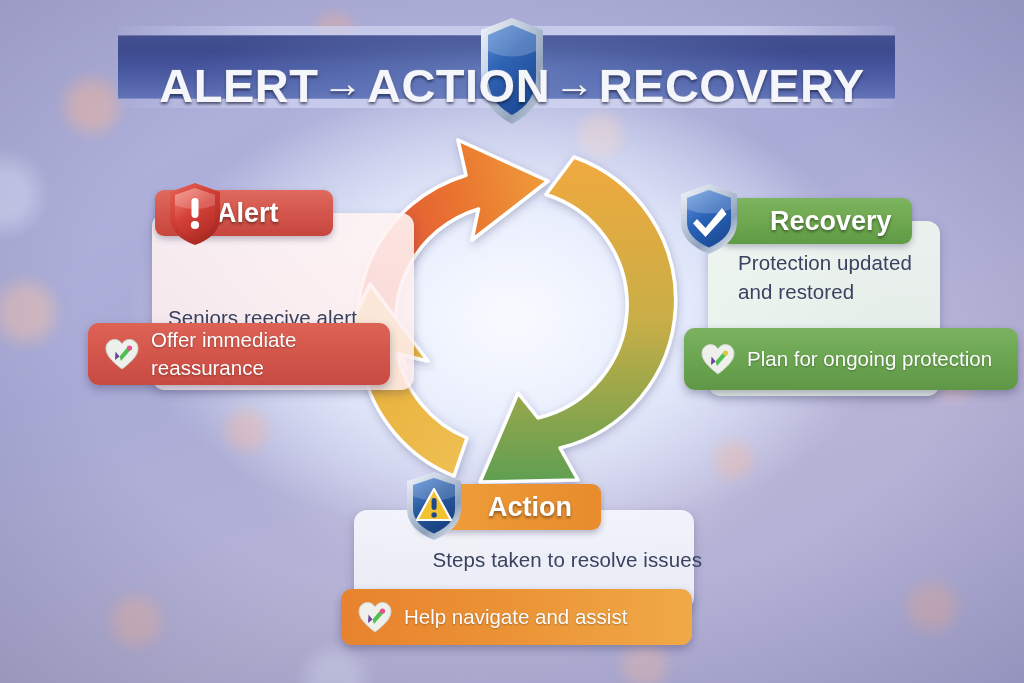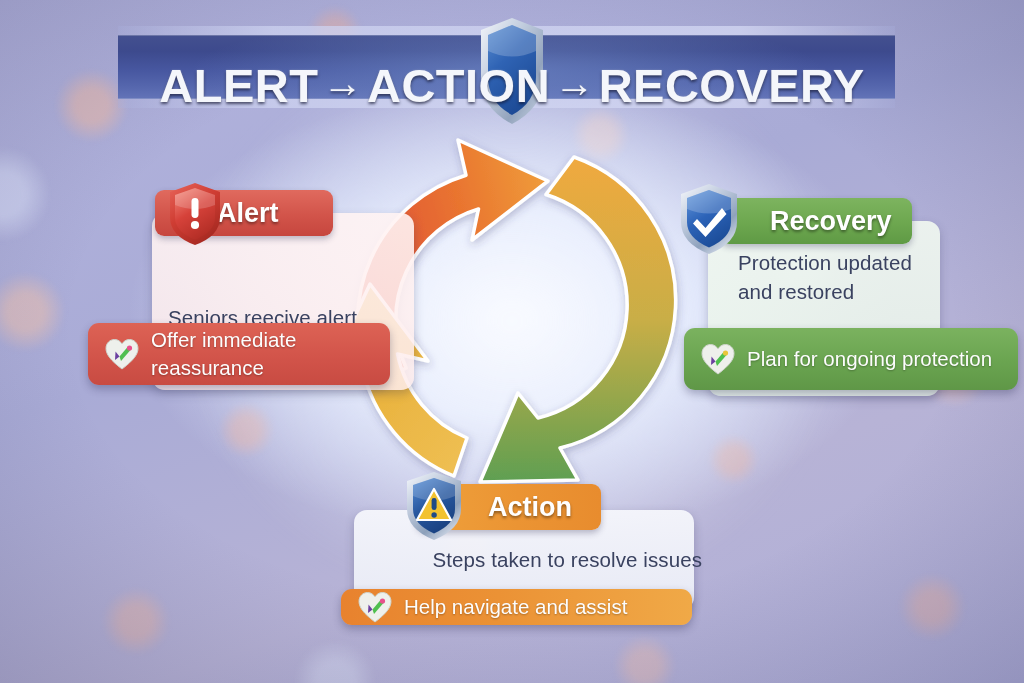--- a/index.html
+++ b/index.html
@@ -128,21 +128,21 @@
                background:linear-gradient(180deg, rgba(240,247,240,.92) 0%, rgba(232,243,233,.88) 100%); }
   #rec-body  { left:738px; top:248px; width:200px; }
   #rec-pill  { left:684px; top:328px; width:334px; background:linear-gradient(180deg,#7bb25f 0%,#6aa450 55%,#5f9747 100%); }
   #rec-shield{ left:678px; top:182px; width:62px; height:74px; }
 
   
   #act-head  { left:416px; top:484px; width:185px; padding-left:72px; background:linear-gradient(90deg,#efa13c 0%,#eb9433 55%,#e88c2e 100%); }
   #act-card  { left:354px; top:510px; width:340px; height:100px;
                background:linear-gradient(180deg, rgba(246,247,252,.93) 0%, rgba(238,241,249,.89) 100%); }
   #act-body  { left:402px; top:545px; width:300px;text-align:right; }
-  #act-pill  { left:341px; top:589px; width:351px; height:36px;
+  #act-pill  { left:341px; top:589px; width:351px; height:56px;
                background:linear-gradient(90deg,#e8822e 0%,#eb9235 45%,#f0a947 100%); }
   #act-shield{ left:404px; top:470px; width:60px; height:72px; }
 </style>
 </head>
 <body>
 
 <div id="bg">
   <div class="bg-base"></div>
   <div class="bg-bokeh"></div>
   <div class="bg-glow"></div>

